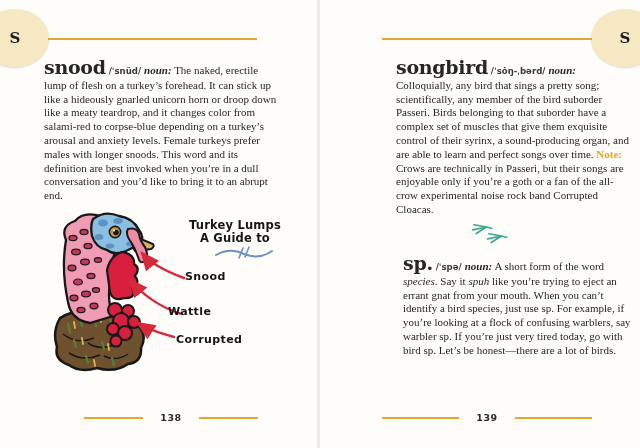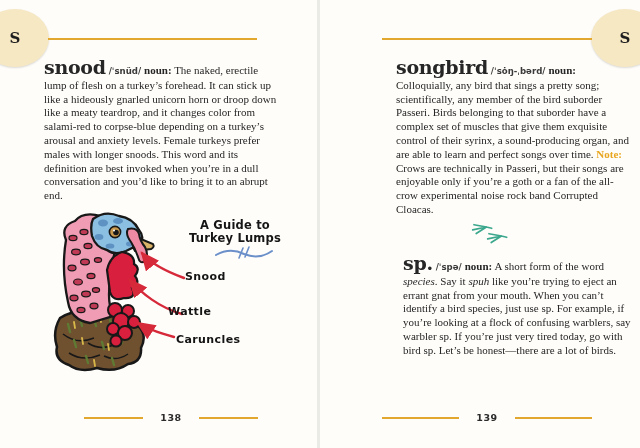--- a/index.html
+++ b/index.html
@@ -19,21 +19,21 @@
   .page.left .toprule{left:48px;width:209px;}
   .page.right .toprule{left:62px;width:210px;}
   .entry{position:absolute;width:236px;font-size:11px;line-height:13.8px;
          text-align:left;color:#262626;}
   .page.left .entry{left:44px;top:50px;}
   .entry.songbird{left:76px;top:50px;}
   .entry.sp{left:64px;top:246px;margin-left:19px;}
   .headword{font-family:"DejaVu Serif",serif;font-weight:bold;font-size:19px;
             letter-spacing:-.3px;line-height:13.8px;}
   .pron{font-family:"DejaVu Sans",sans-serif;font-size:8.6px;color:#3a3a3a;font-weight:bold;}
-  .pos{font-weight:bold;}
+  .pos{font-weight:bold;font-style:italic;}
   .note{color:#e8a61f;font-weight:bold;}
   .em{font-style:italic;}
   .illo-title{position:absolute;left:186px;top:219px;width:98px;text-align:center;
       font-family:"DejaVu Sans",sans-serif;font-weight:bold;font-size:11.5px;
       line-height:13px;color:#151515;letter-spacing:.2px;}
   .illo-label{position:absolute;font-family:"DejaVu Sans",sans-serif;font-weight:bold;
       font-size:11px;color:#151515;letter-spacing:.4px;}
   .lbl-snood{left:185px;top:270px;}
   .lbl-wattle{left:168px;top:305px;}
   .lbl-caruncles{left:176px;top:333px;}
@@ -120,32 +120,32 @@
         </marker>
       </defs>
       <g fill="none" stroke="#d6293a" stroke-width="2.4" stroke-linecap="round">
         <path d="M184 78 C165 71 150 63 142 53" marker-end="url(#ah)"></path>
         <path d="M182 114 C160 108 141 93 130 80" marker-end="url(#ah)"></path>
         <path d="M174 137 C160 133 147 129 138 123" marker-end="url(#ah)"></path>
       </g>
     </svg>
 
     <div class="illo-title">
+      <div>Turkey Lumps</div>
       <div>A Guide to</div>
-      <div>Turkey Lumps</div>
     </div>
 
     <svg class="abs" style="left:214px;top:246px;" width="60" height="14" viewBox="0 0 60 14">
       <path d="M2 9 Q16 1 30 8 Q45 14 58 5" fill="none" stroke="#6b8fc9" stroke-width="2" stroke-linecap="round"></path>
       <path d="M29 2 L25 12 M35 1 L31 11" stroke="#6b8fc9" stroke-width="1.6" stroke-linecap="round"></path>
     </svg>
 
     <span class="illo-label lbl-snood">Snood</span>
     <span class="illo-label lbl-wattle">Wattle</span>
-    <span class="illo-label lbl-caruncles">Caruncles</span>
+    <span class="illo-label lbl-caruncles">Corrupted</span>
 
     <div class="footer">
       <div class="frule"></div>
       <span>138</span>
       <div class="frule"></div>
     </div>
   </div>
 
   <div class="gutter"></div>
 

